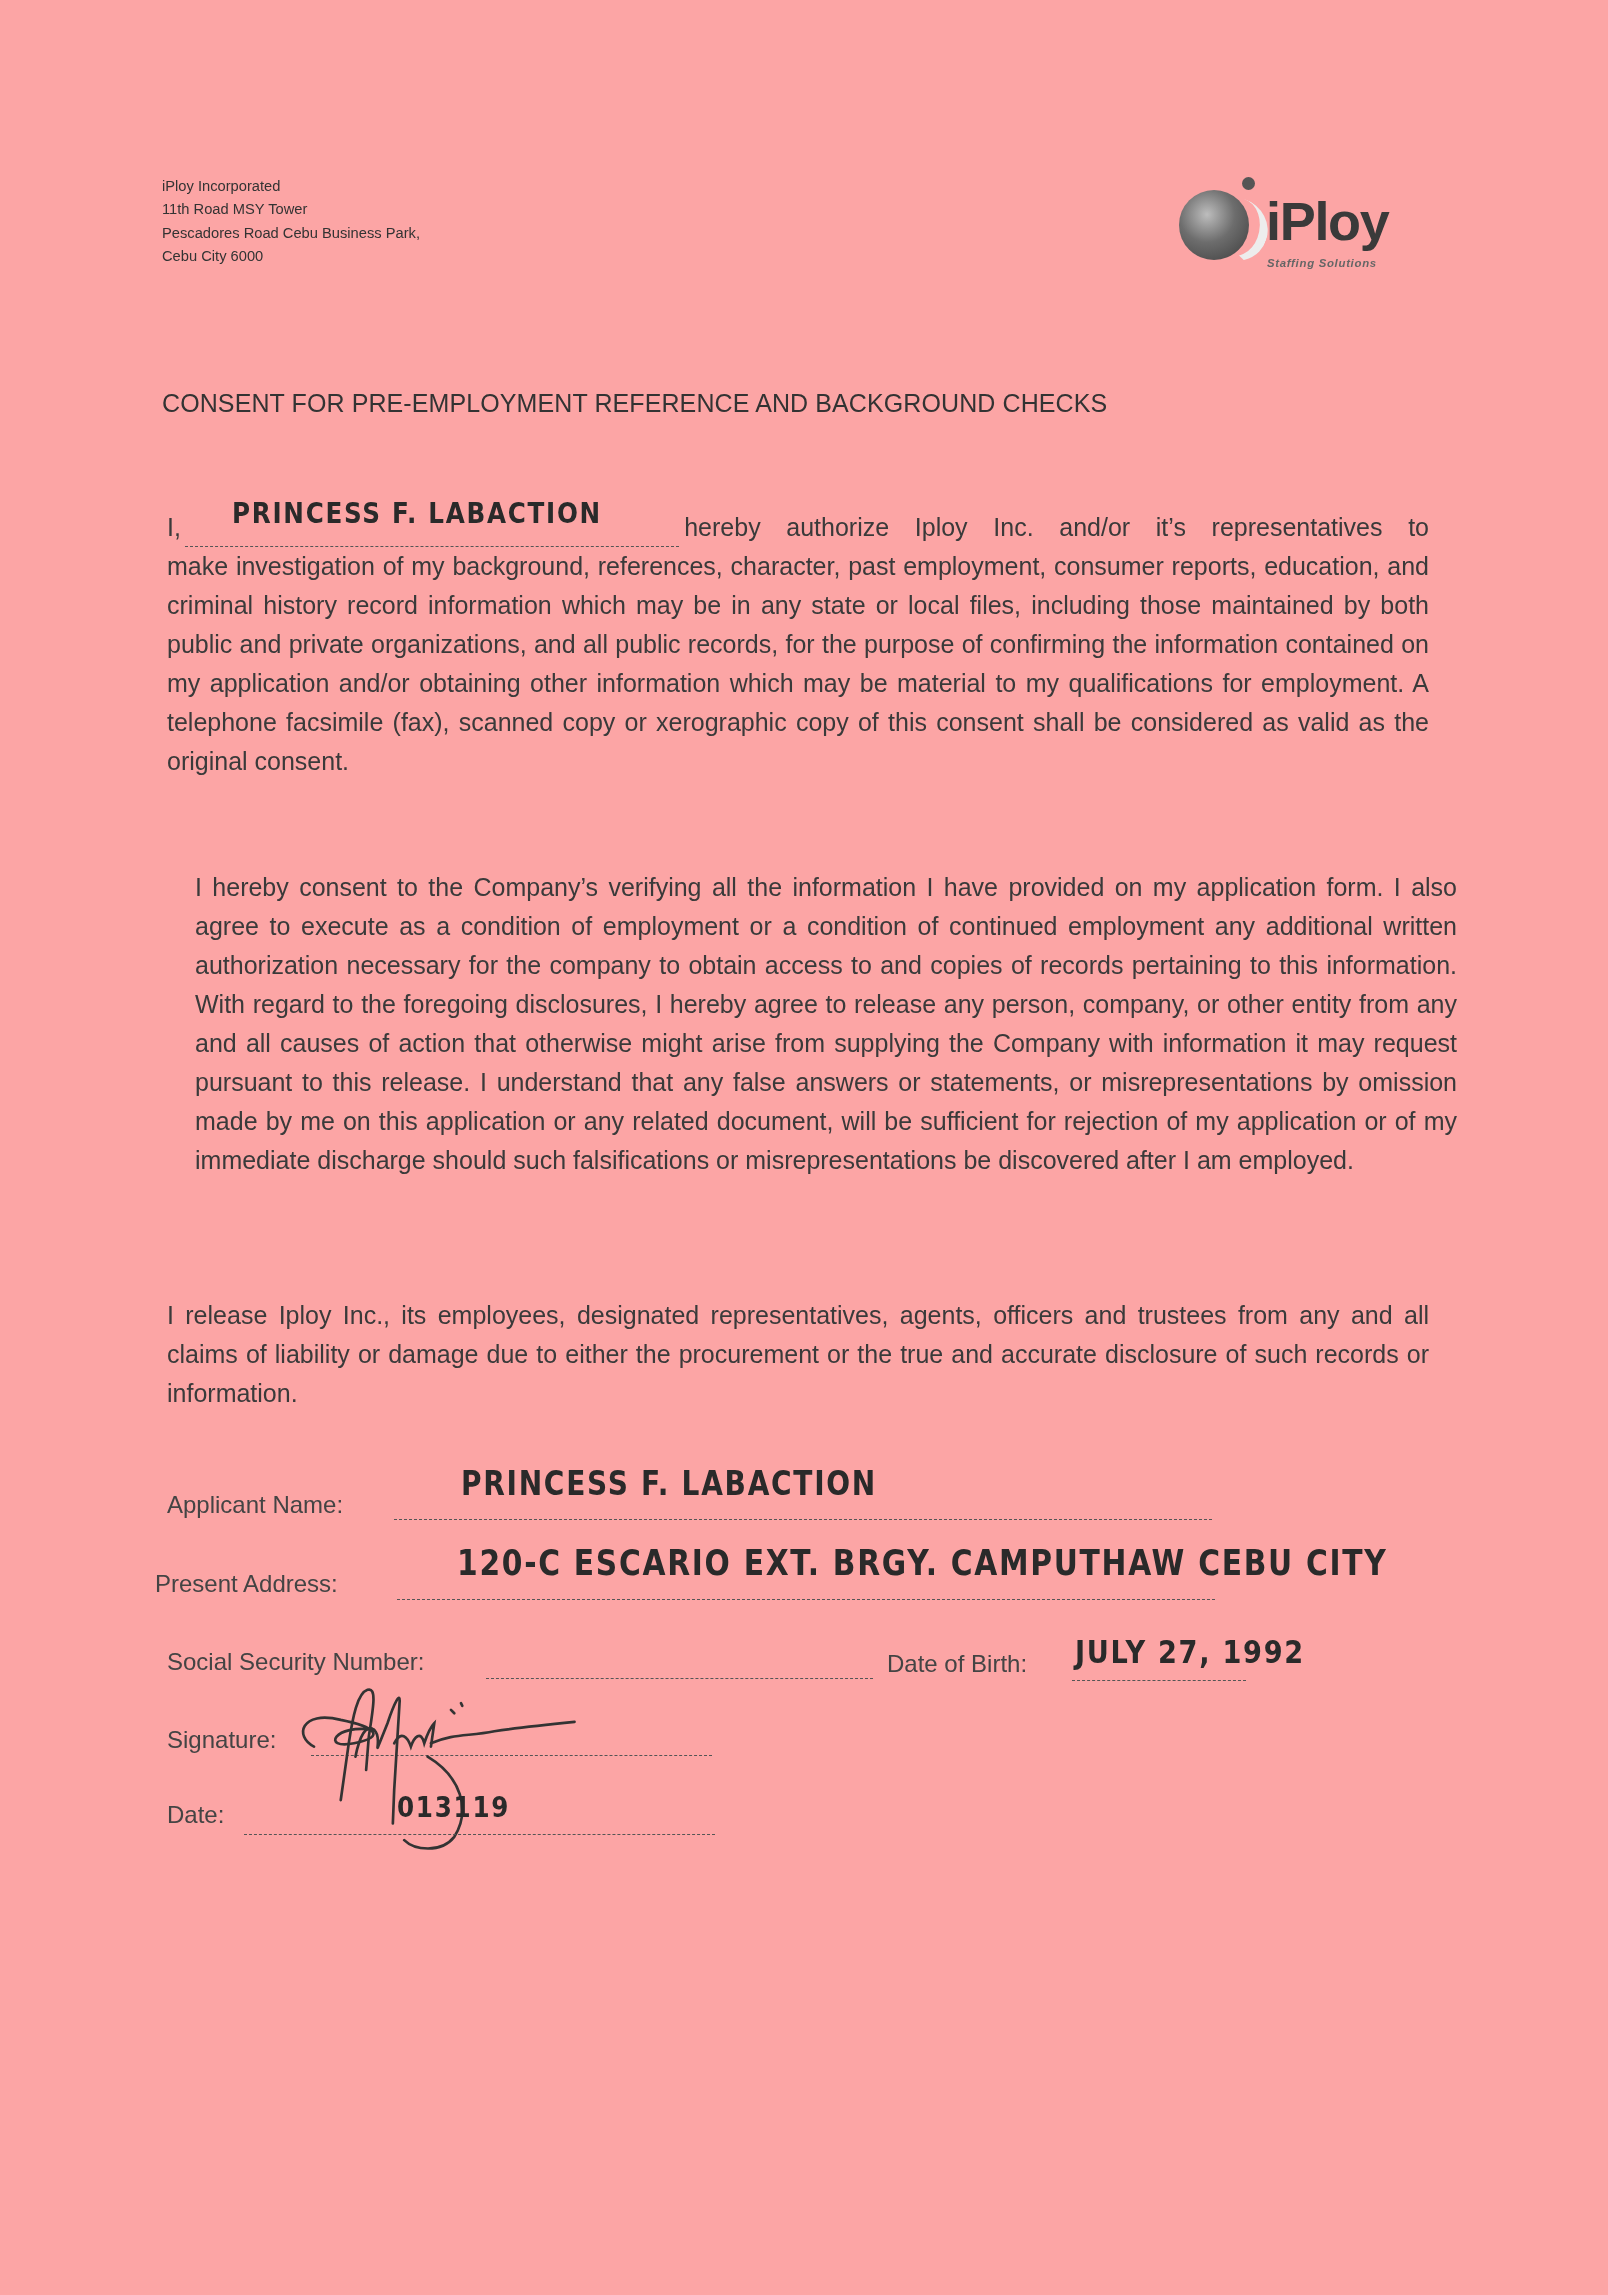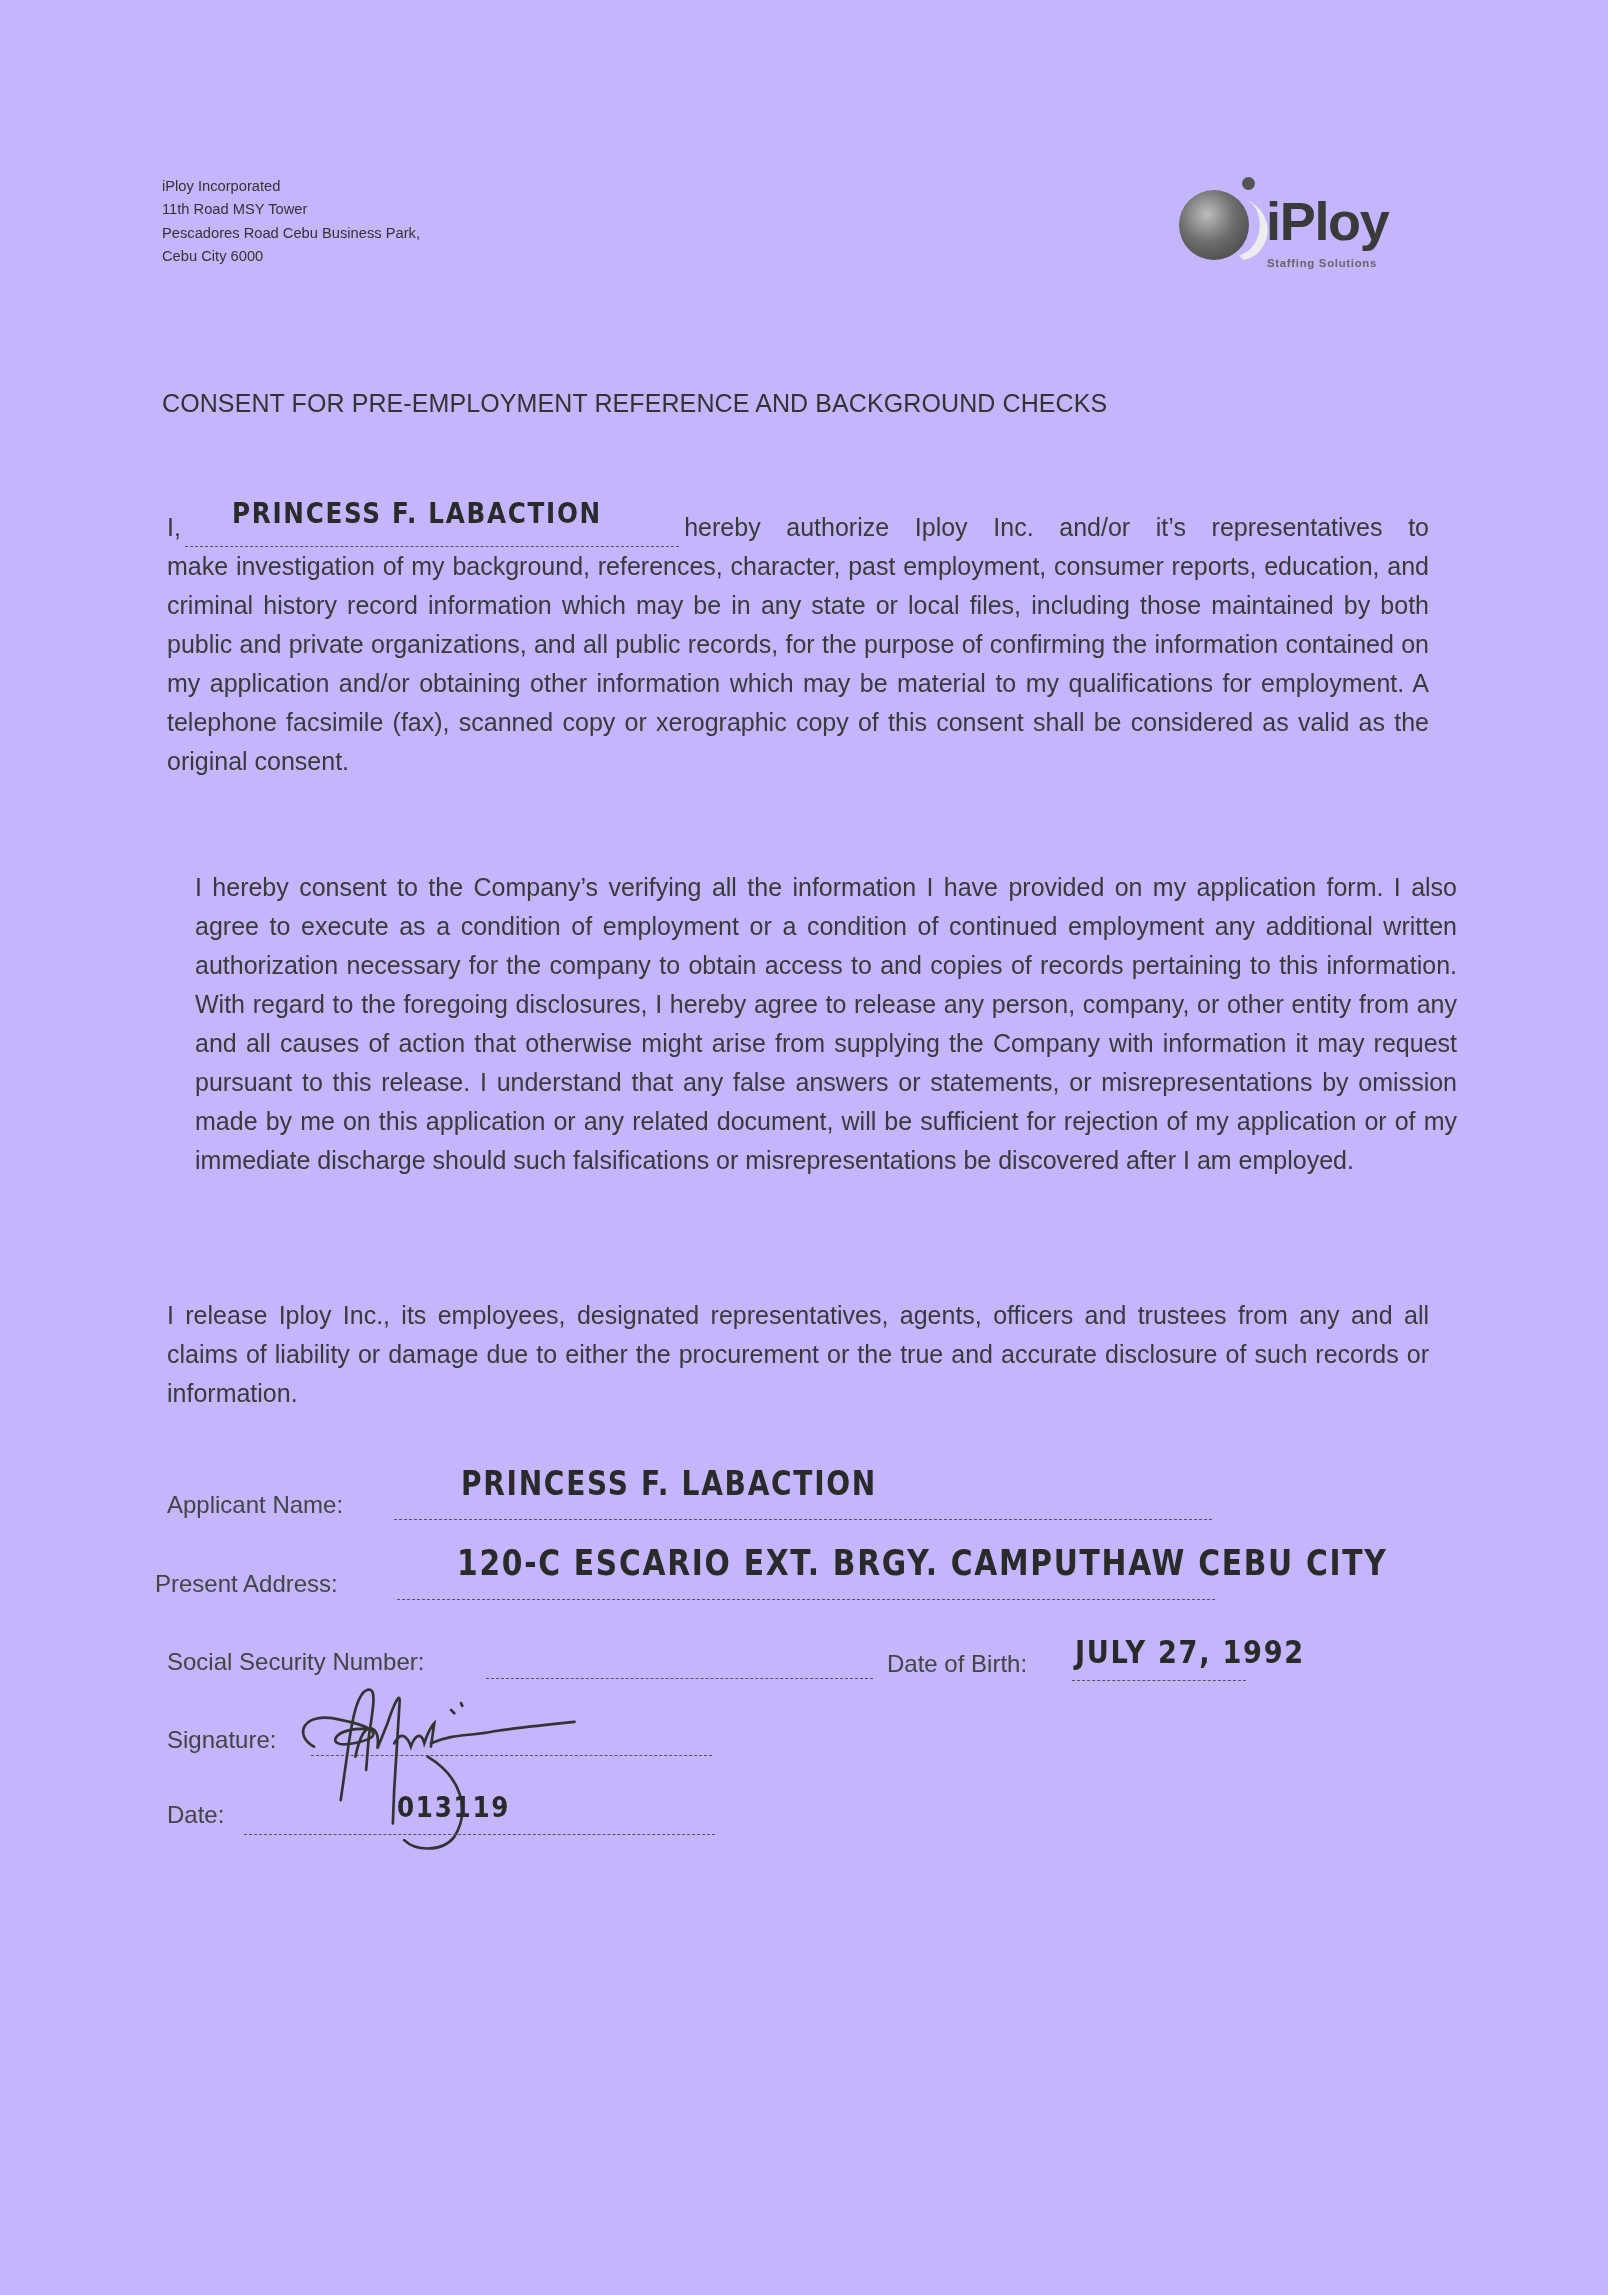--- a/index.html
+++ b/index.html
@@ -1,31 +1,31 @@
 <!DOCTYPE html>
 <html style="font-size:10.7px"><head>
 <meta charset="utf-8">
 <style>
   html, body { margin: 0; padding: 0; background: #ffffff; }
   body { width: 1609px; height: 2295px; position: relative; overflow: hidden;
          font-family: "Liberation Sans", "DejaVu Sans", sans-serif; color: #2b2b2b; }
-  .page { position: absolute; left: 0; top: 0; width: 1609px; height: 2295px; background: #c4b5fd; }
+  .page { position: absolute; left: 0; top: 0; width: 1609px; height: 2295px; background: #fca5a5; }
 
   .company-address { position: absolute; left: 162px; top: 175px; font-size: 14.7px; line-height: 23.4px; color: #333; }
   .company-address div { white-space: nowrap; }
 
   .logo { position: absolute; left: 1172px; top: 170px; width: 267px; height: 100px; }
   .logo .globe { position: absolute; left: 6.7px; top: 20px; width: 70px; height: 70px; border-radius: 50%;
                  background: radial-gradient(circle at 40% 35%, #bdbdbd 0%, #6d6d6d 45%, #3c3c3c 100%); }
   .logo .globe-dot { position: absolute; left: 70px; top: 6.7px; width: 13.4px; height: 13.4px; border-radius: 50%; background: #555; }
   .logo .globe-swoosh { position: absolute; left: 27px; top: 27px; width: 60px; height: 60px; border-radius: 50%;
                         border-right: 9.4px solid #ededed; border-bottom: 4px solid transparent; transform: rotate(20deg); }
   .logo .brand { position: absolute; left: 94px; top: 14.7px; font-size: 54px; font-weight: bold; 
                  color: #3a3a3a; letter-spacing: -1.3px; line-height: 72px; }
-  .logo .tagline { position: absolute; left: 95px; top: 87px; font-size: 11.4px; font-weight: bold; color: #666; letter-spacing: 0.7px; }
+  .logo .tagline { position: absolute; left: 95px; top: 87px; font-size: 11.4px; font-weight: bold; font-style: italic; color: #666; letter-spacing: 0.7px; }
 
   .title { position: absolute; left: 162px; top: 389px; font-size: 25px; color: #333; letter-spacing: 0.1px; white-space: nowrap; }
 
   .para { position: absolute; left: 167px; width: 1262px; font-size: 25px; line-height: 39px; color: #3a3a3a;
           text-align: justify; }
   .para-1 { top: 508px; }
   .para-2 { top: 868px; margin-left: 28px; }
   .para-3 { top: 1296px; }
 
   .intro-line { display: flex; align-items: flex-end; }

